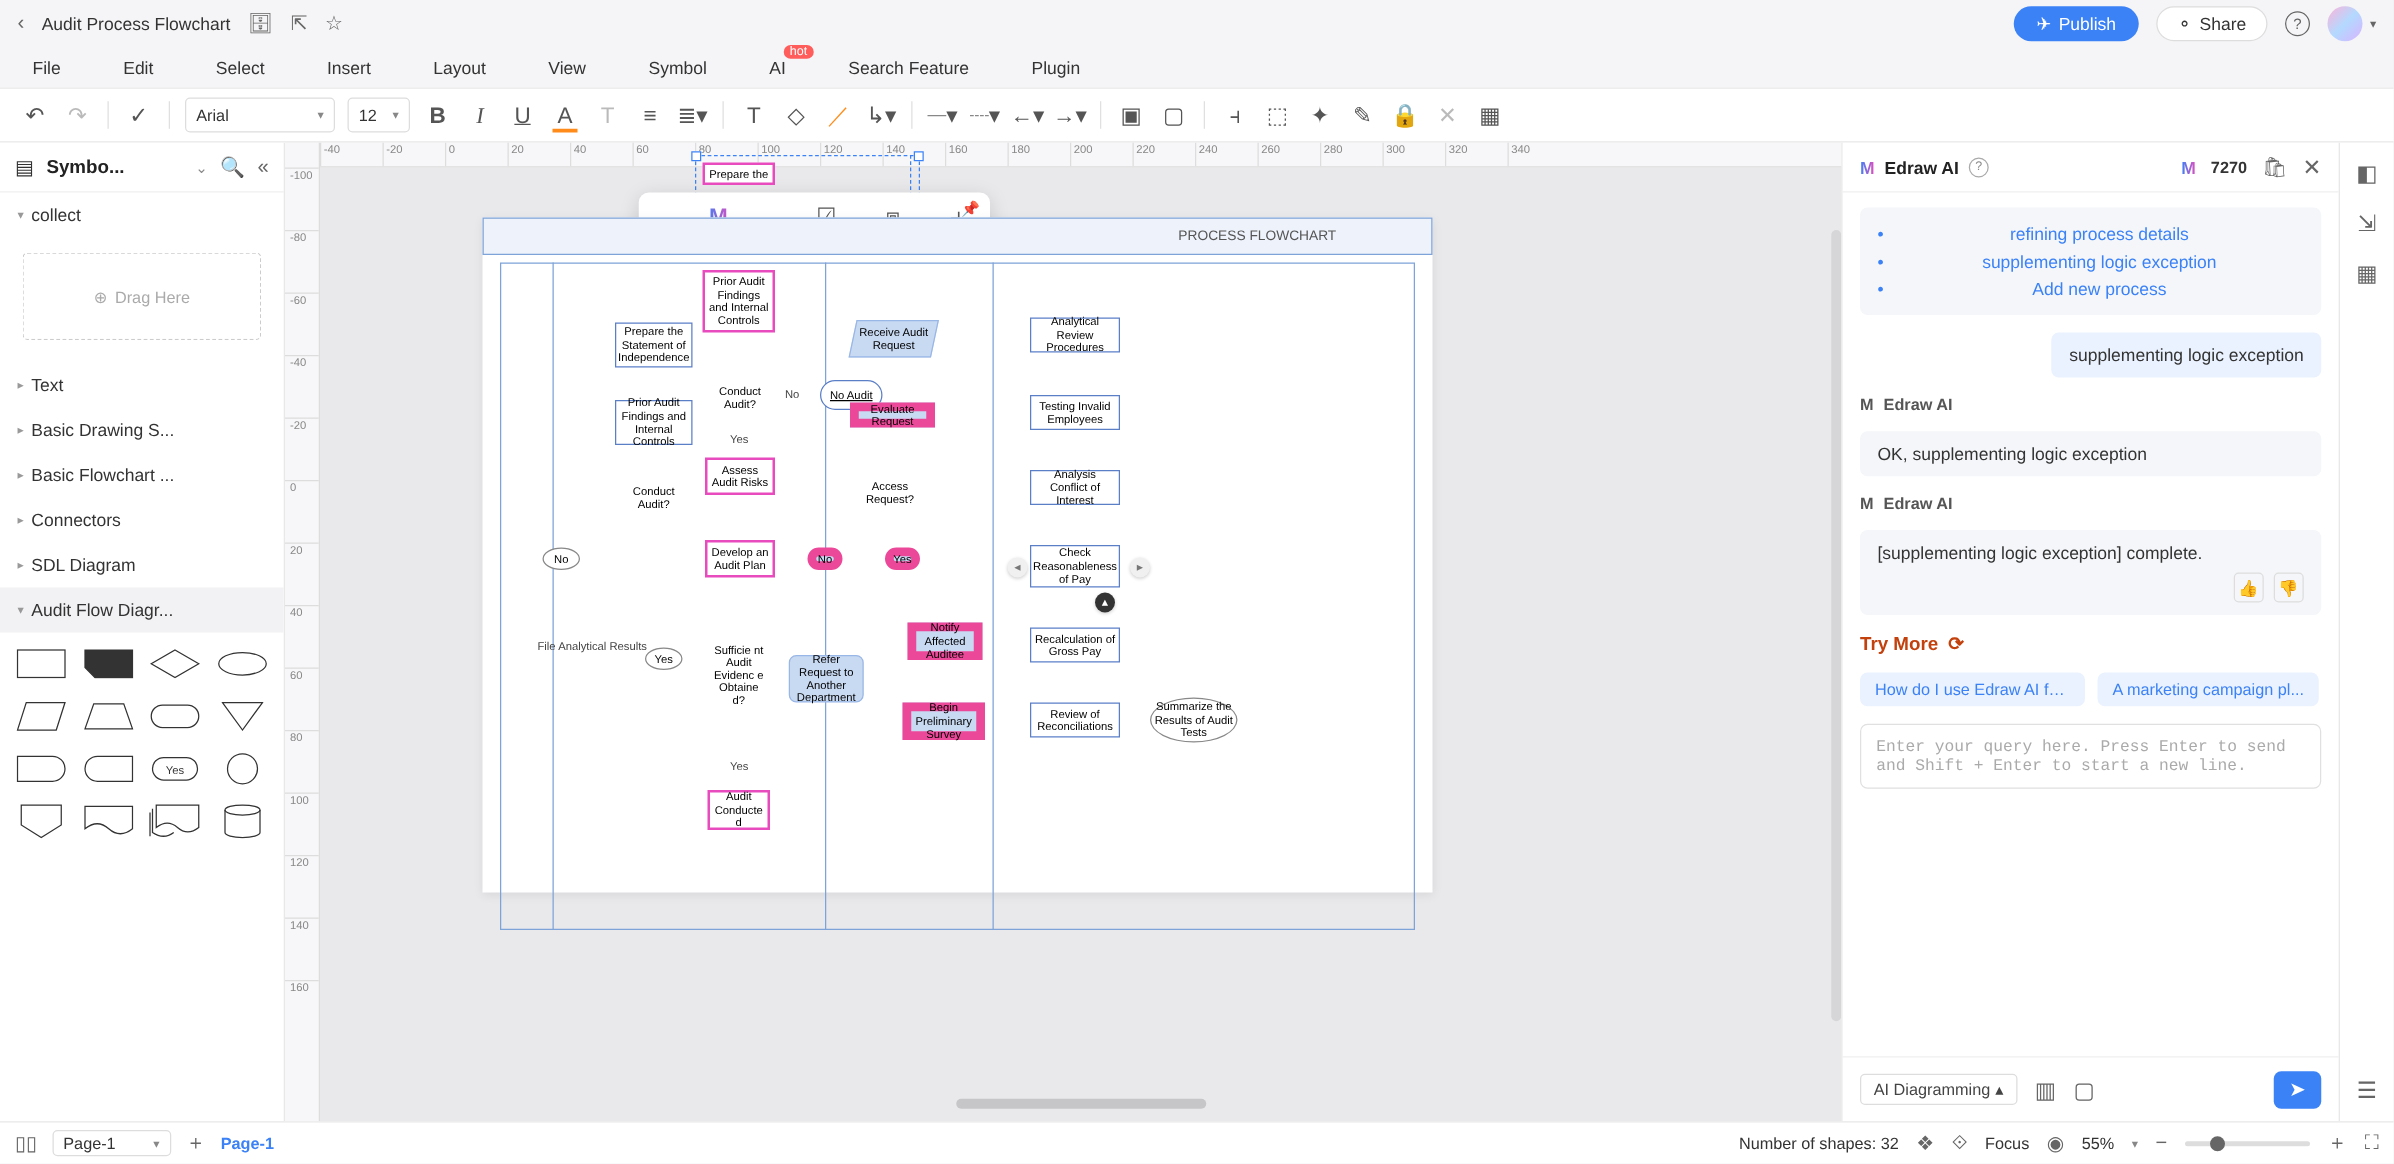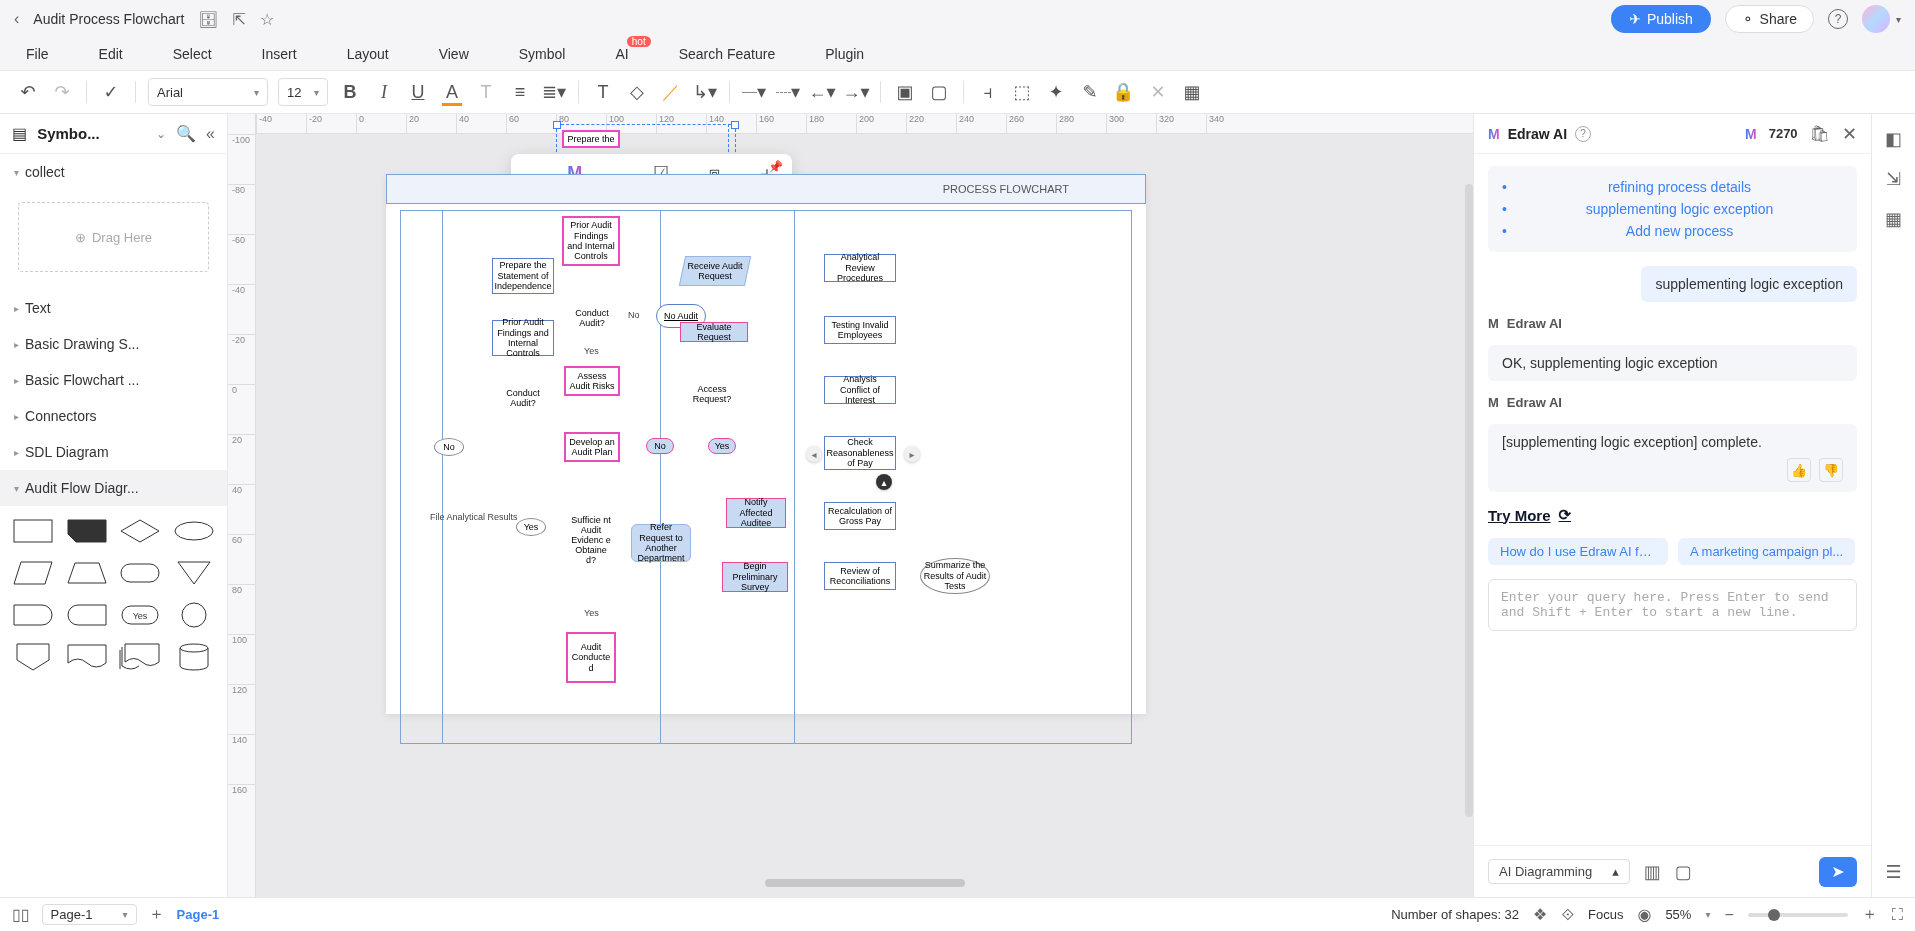--- a/index.html
+++ b/index.html
@@ -74,21 +74,21 @@
 .sel-guide { position:absolute; border-left:1px dashed #3b82f6; }
 .float-tb { position:absolute; background:#fff; border-radius:8px; box-shadow:0 4px 16px rgba(0,0,0,.15); display:flex; align-items:center; padding:8px 14px; gap:20px; }
 .float-tb .fitem { display:flex; flex-direction:column; align-items:center; gap:4px; font-size:12px; color:#333; cursor:pointer;}
 .float-tb .fico { width:22px; height:22px; display:flex; align-items:center; justify-content:center; font-size:18px; color:#555;}
 .float-tb .pin { position:absolute; top:6px; right:8px; font-size:12px; color:#aaa; cursor:pointer;}
 
 
 .fbox { position:absolute; font-size:9px; text-align:center; line-height:1.15; display:flex; align-items:center; justify-content:center; padding:2px; }
 .rect-b { border:1px solid #5b7fc7; background:#fff; }
 .rect-p { border:2px solid #e84bbd; background:#fff; }
-.rect-blue { background:#c8d9f2; border:1px solid #ec4899; }
+.rect-blue { background:#c8d9f2; border:7px solid #ec4899; }
 .par-blue { background:#c8d9f2; border:1px solid #98b6e6; transform: skewX(-12deg); }
 .par-blue .txt { transform: skewX(12deg); display:block; }
 .dia { position:absolute; font-size:9px; text-align:center; display:flex; align-items:center; justify-content:center; }
 .dia::before { content:''; position:absolute; inset:0; transform:rotate(45deg); }
 .dia.border-b::before { border:1px solid #5b7fc7; background:#fff; z-index:-1;}
 .dia.border-br::before { border:1px solid #c49b6a; background:#fff; z-index:-1;}
 .dia.border-bl::before { background:#c8d9f2; border:1px solid #98b6e6; z-index:-1;}
 .dia.border-p::before { border:2px solid #e84bbd; background:#fff; z-index:-1;}
 .pill { border-radius:14px;text-decoration:underline; }
 .term-blue { border-radius:50px; }
@@ -108,26 +108,26 @@
 .aip-body { flex:1; padding:12px 14px; overflow-y:auto; display:flex; flex-direction:column; gap:14px; }
 .ai-sugg { background:#f4f6f9; border-radius:6px; padding:10px 14px;text-align:center; }
 .ai-sugg ul { list-style:none; }
 .ai-sugg li { color:#3b82f6; font-size:14px; padding:3px 0 3px 14px; position:relative; cursor:pointer;}
 .ai-sugg li::before { content:'•'; position:absolute; left:0; color:#3b82f6; }
 .user-bubble { align-self:flex-end; background:#eaf2ff; border-radius:6px; padding:10px 14px; font-size:14px; color:#333; max-width:80%; }
 .ai-from { display:flex; align-items:center; gap:8px; font-size:13px; color:#555; font-weight:600; }
 .ai-bubble { background:#f4f6f9; border-radius:6px; padding:10px 14px; font-size:14px; color:#333; display:flex; flex-direction:column; gap:8px; }
 .ai-bubble .fb { align-self:flex-end; display:flex; gap:8px; }
 .ai-bubble .fb span { width:24px; height:24px; border:1px solid #ddd; border-radius:4px; display:inline-flex; align-items:center; justify-content:center; font-size:13px; color:#888; cursor:pointer;}
-.try-more { display:flex; align-items:center; gap:8px; font-weight:700; font-size:15px; color:#0f172a;text-decoration:underline; }
+.try-more { display:flex; align-items:center; gap:8px; font-weight:700; font-size:15px; color:#c2410c; }
 .chips { display:flex; gap:10px; }
 .chip { background:#eaf2ff; border-radius:6px; padding:6px 12px; font-size:13px; color:#3b82f6; cursor:pointer; white-space:nowrap; overflow:hidden; text-overflow:ellipsis; max-width:180px; }
 .ai-input { border:1px solid #e0e0e0; border-radius:6px; padding:10px 12px; font-size:13px; color:#aaa; min-height:50px;font-family:Liberation Mono, monospace; }
 .aip-actions { height:52px; border-top:1px solid #f0f0f0; display:flex; align-items:center; padding:0 14px; gap:14px; }
-.aip-actions .btn-sel { border:1px solid #ddd; border-radius:4px; padding:4px 10px; font-size:13px; display:flex; align-items:center; gap:20px; cursor:pointer; color:#444;}
+.aip-actions .btn-sel { border:1px solid #ddd; border-radius:4px; padding:4px 10px; font-size:13px; display:flex; align-items:center; gap:4px; cursor:pointer; color:#444;}
 .aip-actions .aico { font-size:18px; color:#666; cursor:pointer;}
 .send-btn { margin-left:auto; background:#3b82f6; color:#fff; border:none; width:38px; height:30px; border-radius:6px; cursor:pointer; font-size:16px;}
 
 
 .rsb { width: 44px; background:#fff; border-left:1px solid #e8e8e8; display:flex; flex-direction:column; align-items:center; padding-top:14px; gap:18px;}
 .rsb .rico { font-size:18px; color:#666; cursor:pointer; transform:rotate(0deg);}
 
 
 .status { height: 34px; background:#fff; border-top:1px solid #e8e8e8; display:flex; align-items:center; padding:0 12px; gap:12px; font-size:13px; color:#333;}
 .status .page-sel { border:1px solid #ddd; border-radius:4px; padding:2px 8px; display:flex; align-items:center; gap:30px; cursor:pointer;}
@@ -426,21 +426,21 @@
           </div>
         <div class="dia border-b" style="left:117px; top:204px; width:40px; height:40px">
             <span>Conduct Audit?</span>
           </div>
         <div class="fbox rect-b pill" style="left:270px; top:130px; width:50px; height:24px; border-radius:12px">No Audit</div>
         <div class="fbox rect-p" style="left:178px; top:192px; width:56px; height:30px">Assess Audit Risks</div>
         <div class="fbox rect-p" style="left:178px; top:258px; width:56px; height:30px">Develop an Audit Plan</div>
         <div class="dia border-br" style="left:183px; top:326px; width:44px; height:80px">
             <span style="width:46px">Sufficie nt Audit Evidenc e Obtaine d?</span>
           </div>
-        <div class="fbox rect-p" style="left:180px; top:458px; width:50px; height:51px">Audit Conducte d</div>
+        <div class="fbox rect-p" style="left:180px; top:458px; width:50px; height:32px">Audit Conducte d</div>
         <div class="fbox oval" style="left:48px; top:264px; width:30px; height:18px">No</div>
         <div class="fbox oval" style="left:130px; top:344px; width:30px; height:18px">Yes</div>
         <div class="lbl" style="left:44px; top:338px">File Analytical Results</div>
         <div class="fbox doc-shape" style="left:245px; top:350px; width:60px; height:38px">Refer Request to Another Department</div>
 
         <div class="fbox par-blue" style="left:296px; top:82px; width:66px; height:30px">
             <span class="txt">Receive Audit Request</span>
           </div>
         <div class="fbox rect-blue" style="left:294px; top:148px; width:68px; height:20px">Evaluate Request</div>
         <div class="dia border-bl" style="left:306px; top:200px; width:40px; height:40px">

